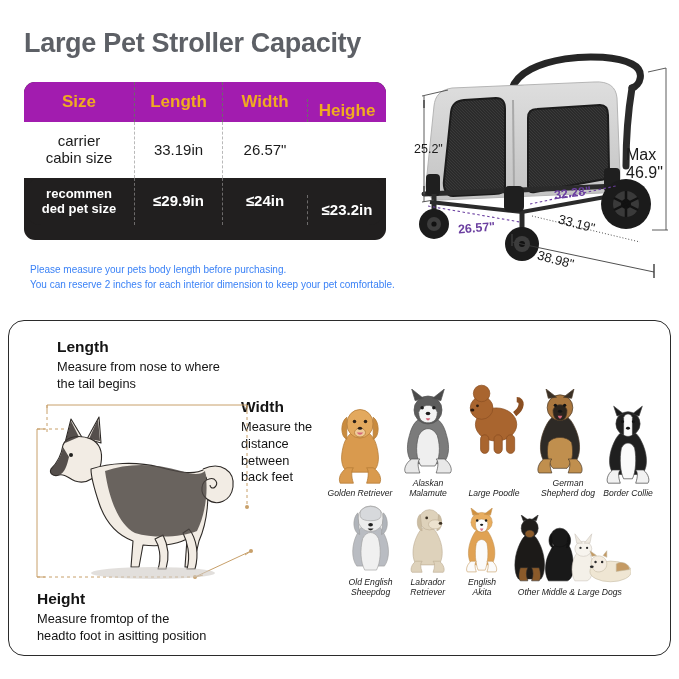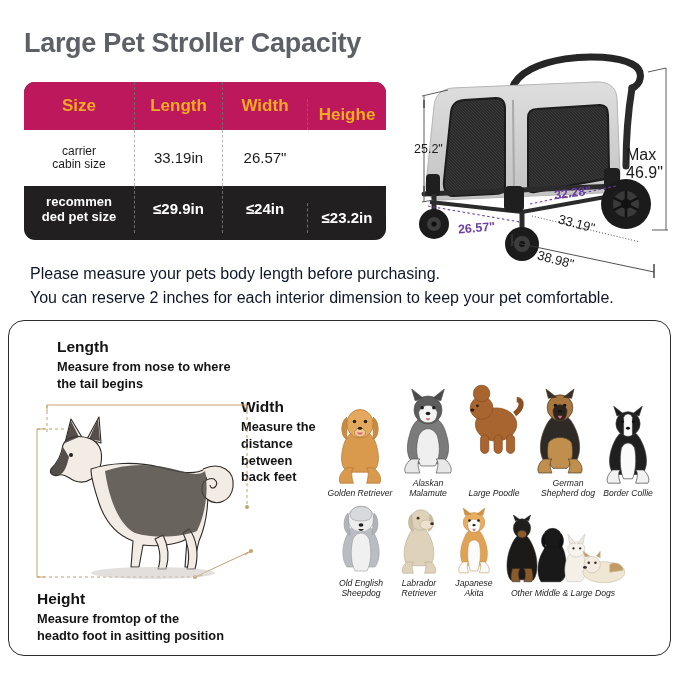--- a/index.html
+++ b/index.html
@@ -19,46 +19,46 @@
   }
 
   
   .spec-table {
     position: absolute; left: 24px; top: 82px;
     width: 362px; height: 158px;
     border-radius: 11px; overflow: hidden;
     background: #211f1f;
   }
   .spec-row { display: flex; width: 100%; }
-  .spec-row.head { height: 48px; background: #be185d; }
+  .spec-row.head { height: 40px; background: #a21caf; }
   .spec-row.mid  { height: 56px; background: #ffffff; }
   .spec-row.bot  { height: 47px; background: #211f1f; border-radius: 17px; }
   .spec-cell {
     display: flex; align-items: center; justify-content: center;
     text-align: center; line-height: 1.12; padding: 0 2px;
   }
   .c0 { width: 110px; } .c1 { width: 88px; } .c2 { width: 85px; } .c3 { width: 79px; margin-top: 17px; }
   .spec-row.head .spec-cell {
     color: #f0ab20; font-weight: 700; font-size: 17px;
   }
   .spec-row.mid .spec-cell {
     color: #1b1b1b; font-weight: 400; font-size: 15px;
   }
-  .spec-row.mid .c0 { font-size: 12px; }
+  .spec-row.mid .c0 { font-size: 15px; }
   .spec-row.bot .spec-cell {
     color: #ffffff; font-weight: 700; font-size: 15px;
   }
   .spec-row.bot .c0 { font-size: 13px; }
   .divider { border-left: 1px dashed #6d6b6b; }
   .spec-row.mid .divider { border-left: 1px dashed #b9b9b9; }
 
   
   .note {
     position: absolute; left: 30px; top: 262px;
-    font-size: 16px; color: #0f172a; line-height: 1.5;
+    font-size: 10px; color: #3b82f6; line-height: 1.5;
     white-space: nowrap;
   }
 
   
   .stroller-wrap { position: absolute; left: 404px; top: 34px; width: 275px; height: 250px; }
   .stroller-svg { position:absolute; left:0; top:0; }
   .dim-label { position: absolute; font-size: 12px; color: #1b1b1b; white-space: nowrap; font-family: "Liberation Sans", sans-serif; }
   .dim-purple { color: #6b3fa0; font-weight: 600; }
   .lbl-h     { left: 10px;  top: 108px; font-size: 12.5px; }
   .lbl-max   { left: 222px; top: 112px; font-size: 16px; line-height: 1.15; }
@@ -70,41 +70,41 @@
   
   .bottom-panel {
     position: absolute; left: 8px; top: 320px;
     width: 663px; height: 336px;
     border: 1.4px solid #2b2b2b; border-radius: 16px;
     background: #ffffff; overflow: hidden;
   }
 
   .meas-block { position: absolute; color: #141414; }
   .meas-title { font-size: 15.5px; font-weight: 700; line-height: 1.25; }
-  .meas-sub   { font-size: 12.8px; font-weight: 700; line-height: 1.3; margin-top: 3px; }
+  .meas-sub   { font-size: 12.8px; font-weight: 400; line-height: 1.3; margin-top: 3px; }
 
   .blk-length { left: 48px;  top: 16px;  width: 250px; }
   .blk-width  { left: 232px; top: 76px;  width: 100px; }
   .blk-height { left: 28px;  top: 268px; width: 300px; }
 
   .dog-illus { position: absolute; left: 26px; top: 78px; width: 240px; height: 190px; }
 
   
   .breed-grid { position: absolute; display: flex; }
   .grid-top { left: 318px; top: 58px; width: 340px; }
   .grid-bot { left: 322px; top: 180px; width: 300px; }
   .breed { display: flex; flex-direction: column; align-items: center; justify-content: flex-end; font-style: italic; }
   .breed-img { width: 100%; display: block; }
   .breed-name {
     font-size: 8.6px; color: #1b1b1b; text-align: center;
     line-height: 1.2; margin-top: 3px; white-space: pre-line;
   }
   .b-golden  { width: 66px; } .b-malamute { width: 70px; } .b-poodle { width: 62px; gap: 30px; }
   .b-gsd     { width: 70px; align-items: flex-end; } .b-collie   { width: 66px; }
-  .b-sheep   { width: 60px; } .b-lab      { width: 56px; } .b-akita  { width: 54px; }
+  .b-sheep   { width: 60px; margin-left: 10px; } .b-lab      { width: 56px; } .b-akita  { width: 54px; }
   .b-other   { width: 124px; }
 </style>
 </head>
 <body>
 
 <div class="page">
 
   <div class="title">Large Pet Stroller Capacity</div>
 
   <div class="spec-table">
@@ -429,21 +429,21 @@
             <ellipse cx="30" cy="16" rx="12" ry="11" fill="#e8ad5f"></ellipse>
             <path d="M20 8 L18 0 L27 7 Z" fill="#d1913f"></path>
             <path d="M40 8 L42 0 L33 7 Z" fill="#d1913f"></path>
             <path d="M23 17 C26 11 34 11 37 17 C37 25 34 27 30 27 C26 27 23 25 23 17 Z" fill="#fdfdfd"></path>
           </g>
           <circle cx="25" cy="14" r="1.4" fill="#1e1e1e"></circle>
             <circle cx="35" cy="14" r="1.4" fill="#1e1e1e"></circle>
           <ellipse cx="30" cy="19" rx="1.8" ry="1.3" fill="#1e1e1e"></ellipse>
           <path d="M28 23 Q30 29 32 23" fill="#e0798c"></path>
         </svg>
-        <div class="breed-name">Japanese
+        <div class="breed-name">English
 Akita</div>
       </div>
       <div class="breed b-other">
         <svg class="breed-img" viewBox="0 0 130 74">
 
           <g stroke="#2a2a2a" stroke-width="0.6">
             <path d="M10 68 C5 62 5 46 10 34 C14 24 18 20 22 20 C26 20 30 24 34 34 C39 46 39 62 34 68 Z" fill="#1c1a18"></path>
             <path d="M12 56 C10 62 10 68 12 70 L20 70 C18 64 18 60 20 56 Z" fill="#8a5a2a"></path>
             <path d="M32 56 C34 62 34 68 32 70 L24 70 C26 64 26 60 24 56 Z" fill="#8a5a2a"></path>
             <ellipse cx="22" cy="14" rx="9" ry="10" fill="#201e1c"></ellipse>

